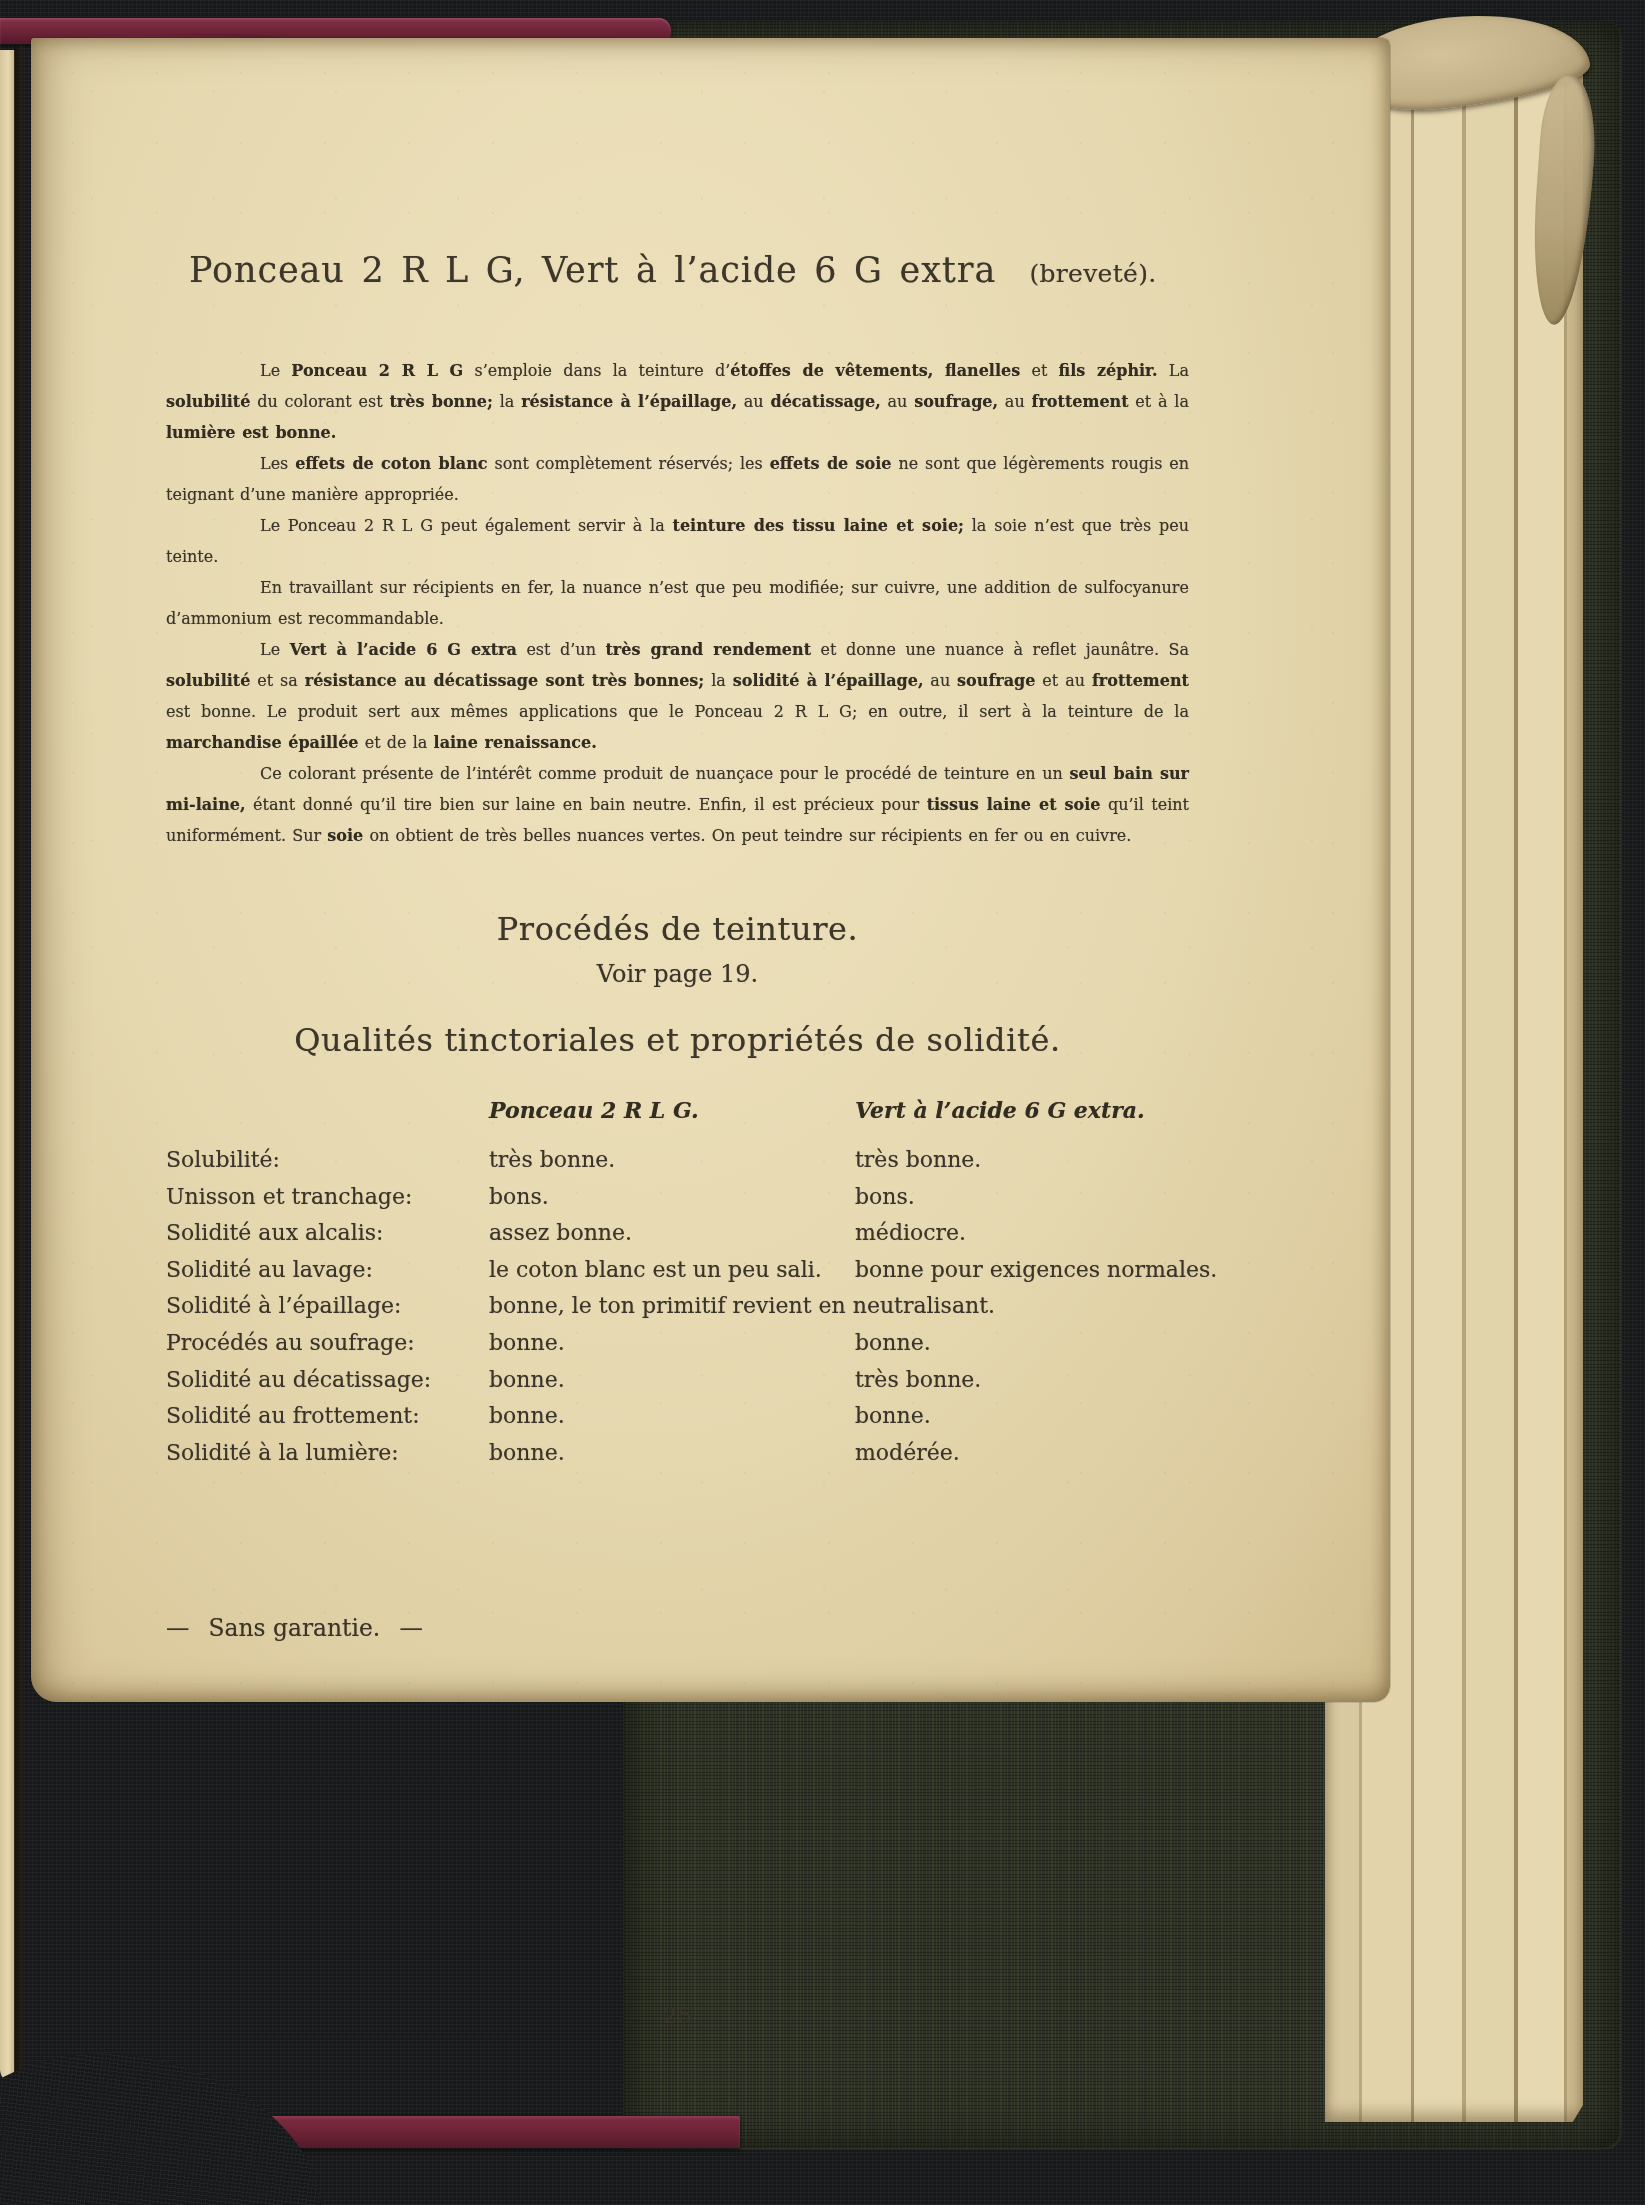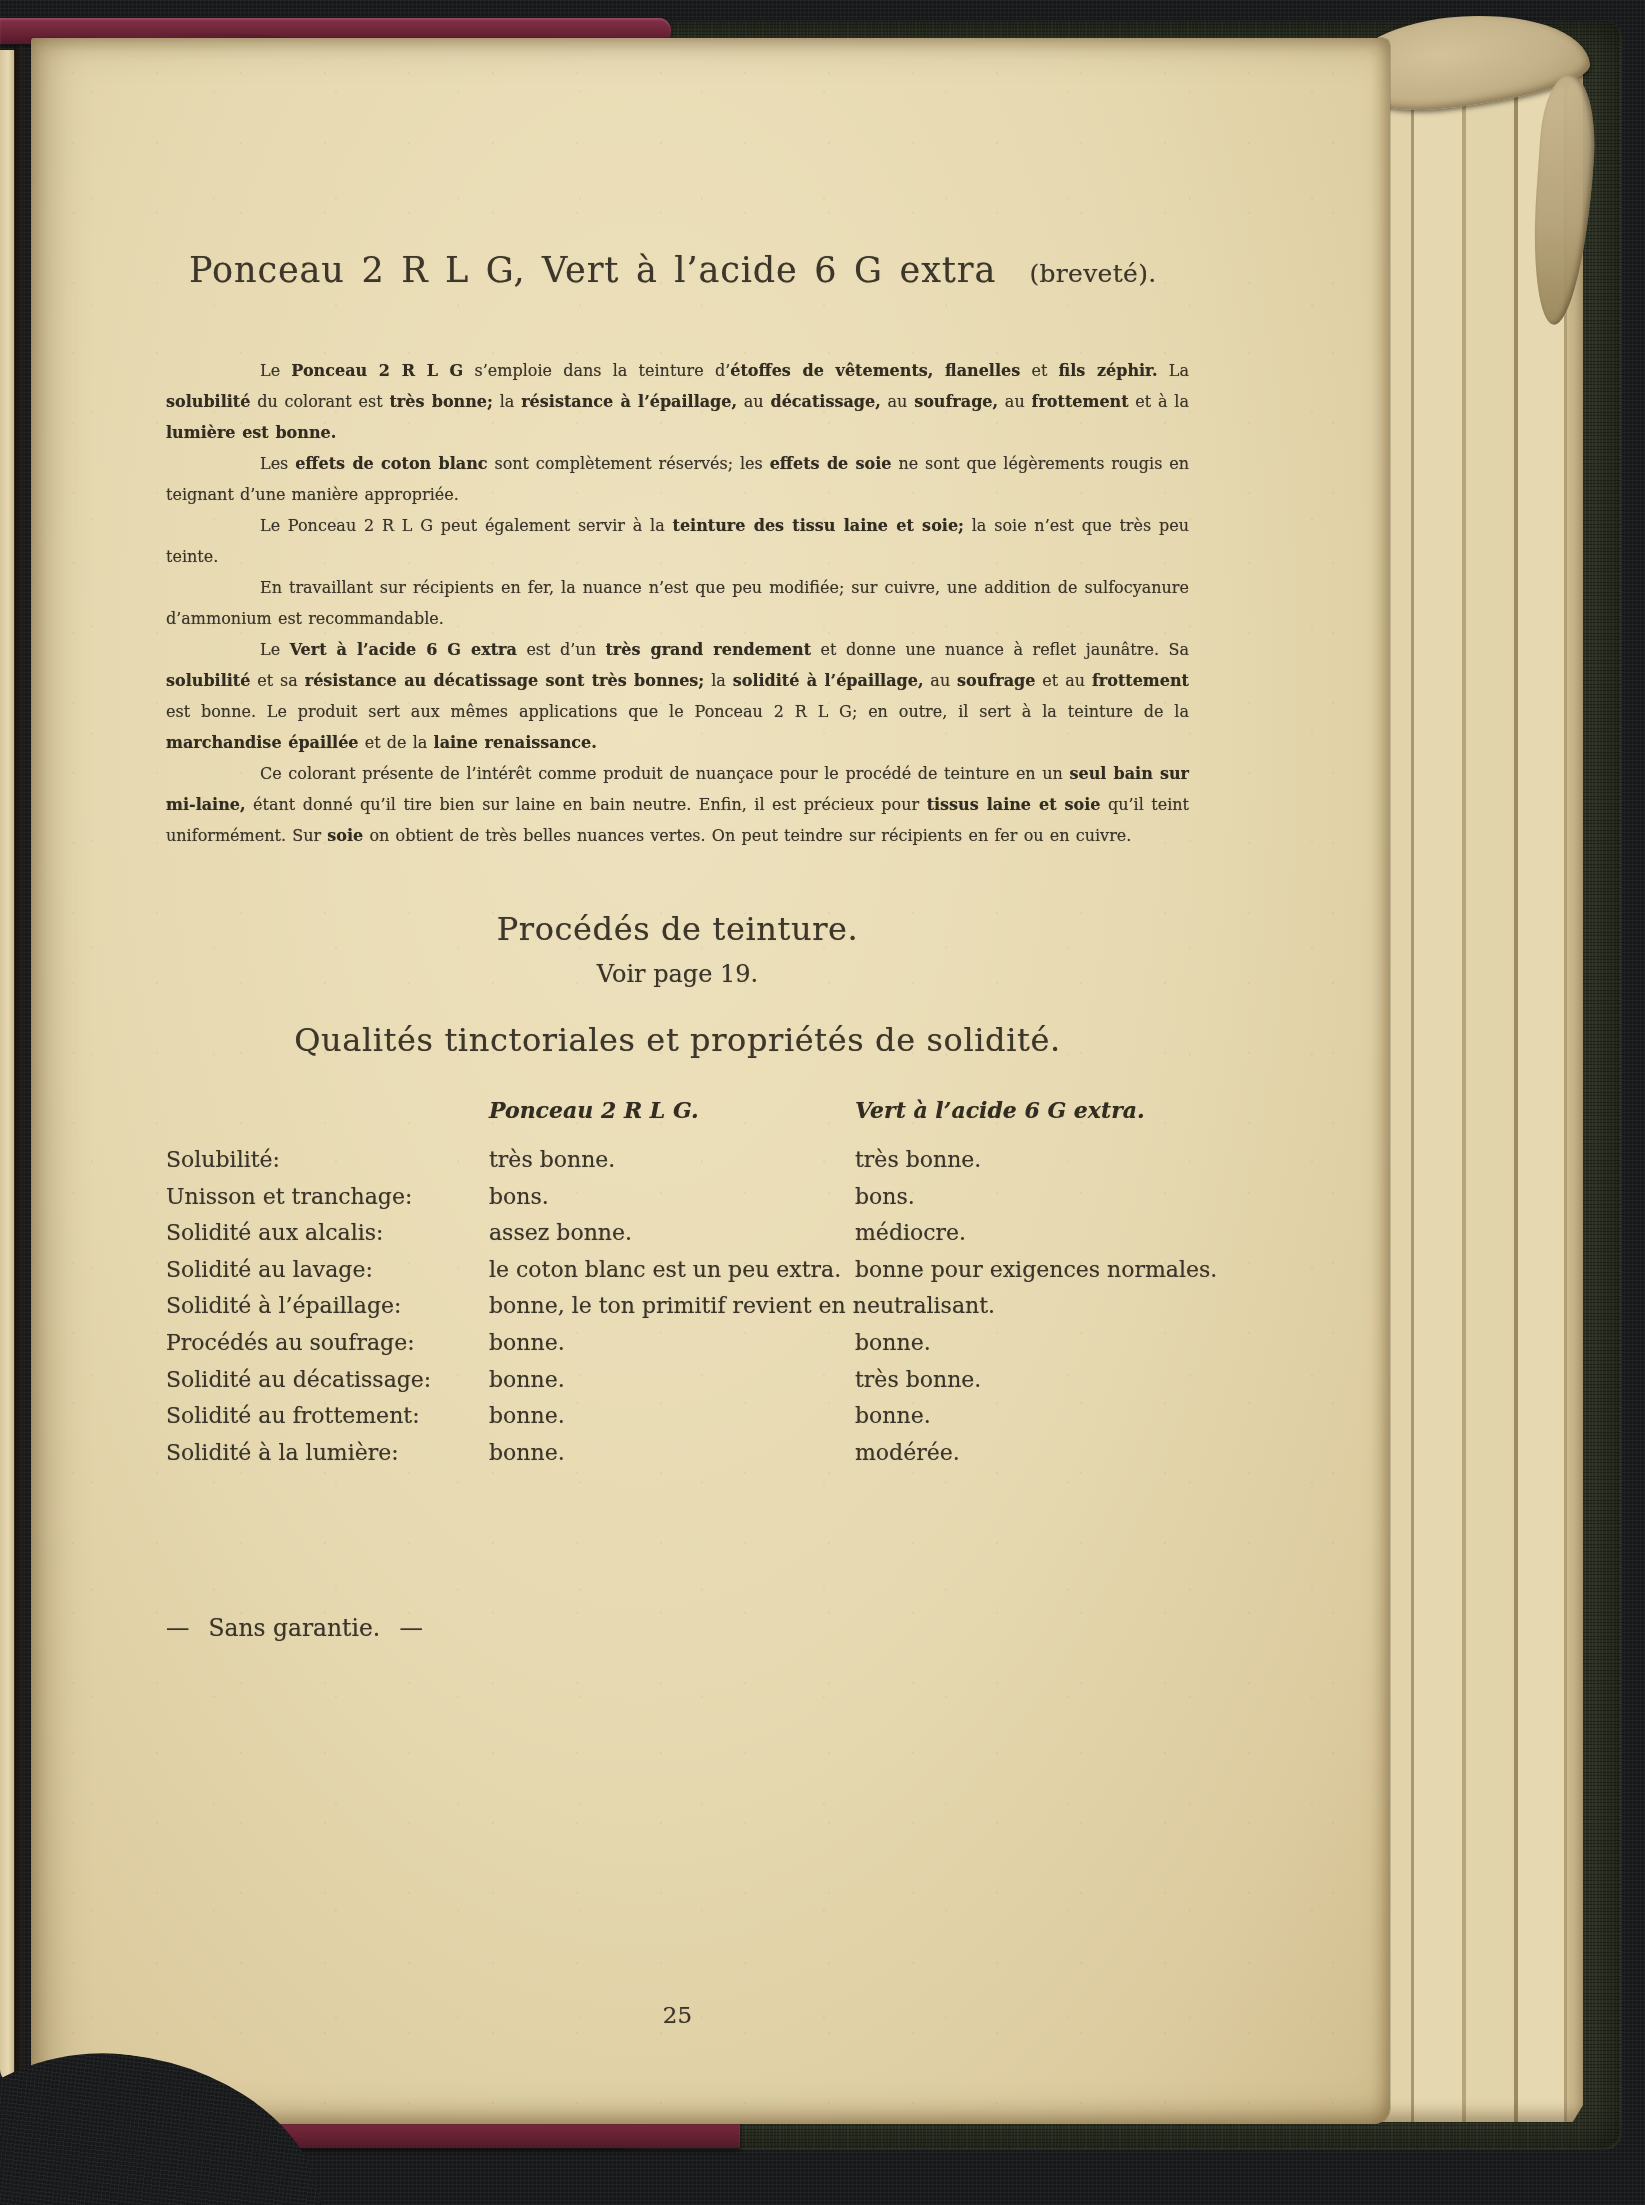--- a/index.html
+++ b/index.html
@@ -74,21 +74,21 @@
     background:linear-gradient(90deg,#d6c69e 0%,#e6d8b1 55%,#c4b288 100%);
     border-radius:0 0 0 17px;
   }
   .gutter-gap{
     position:absolute;left:13.7px;top:46px;width:11.4px;height:2057px;
     background:linear-gradient(90deg, rgba(18,13,8,.85) 0%, rgba(45,33,18,.4) 70%, rgba(45,33,18,0) 100%);
   }
 
   
   .page{
-    position:absolute;left:31px;top:38px;width:1359px;height:2086px;
+    position:absolute;left:31px;top:38px;width:1359px;height:1664px;
     background-image:
       radial-gradient(circle, rgba(130,100,55,.10) 0.7px, transparent 1.4px),
       radial-gradient(circle, rgba(90,65,35,.08) 0.6px, transparent 1.1px),
       radial-gradient(ellipse at 45% 32%, #eee2bf 0%, #e7dab2 48%, #dccb9f 82%, #d0bd8e 100%);
     background-size:122px 107px, 84px 70px, 100% 100%;
     border-radius:3.4px 6.9px 16px 26px;
     box-shadow:
       inset 15px 0 40px rgba(95,70,38,.38),
       inset 0 5.7px 16px rgba(110,85,48,.22),
       inset 0 -9.1px 19.4px rgba(110,85,48,.3),
@@ -182,21 +182,21 @@
           <div class="tcell">bons.</div>
           <div class="tcell">bons.</div>
         </div>
         <div class="trow">
           <div class="tcell">Solidité aux alcalis:</div>
           <div class="tcell">assez bonne.</div>
           <div class="tcell">médiocre.</div>
         </div>
         <div class="trow">
           <div class="tcell">Solidité au lavage:</div>
-          <div class="tcell">le coton blanc est un peu extra.</div>
+          <div class="tcell">le coton blanc est un peu sali.</div>
           <div class="tcell">bonne pour exigences normales.</div>
         </div>
         <div class="trow">
           <div class="tcell">Solidité à l’épaillage:</div>
           <div class="tcell tspan">bonne, le ton primitif revient en neutralisant.</div>
         </div>
         <div class="trow">
           <div class="tcell">Procédés au soufrage:</div>
           <div class="tcell">bonne.</div>
           <div class="tcell">bonne.</div>

